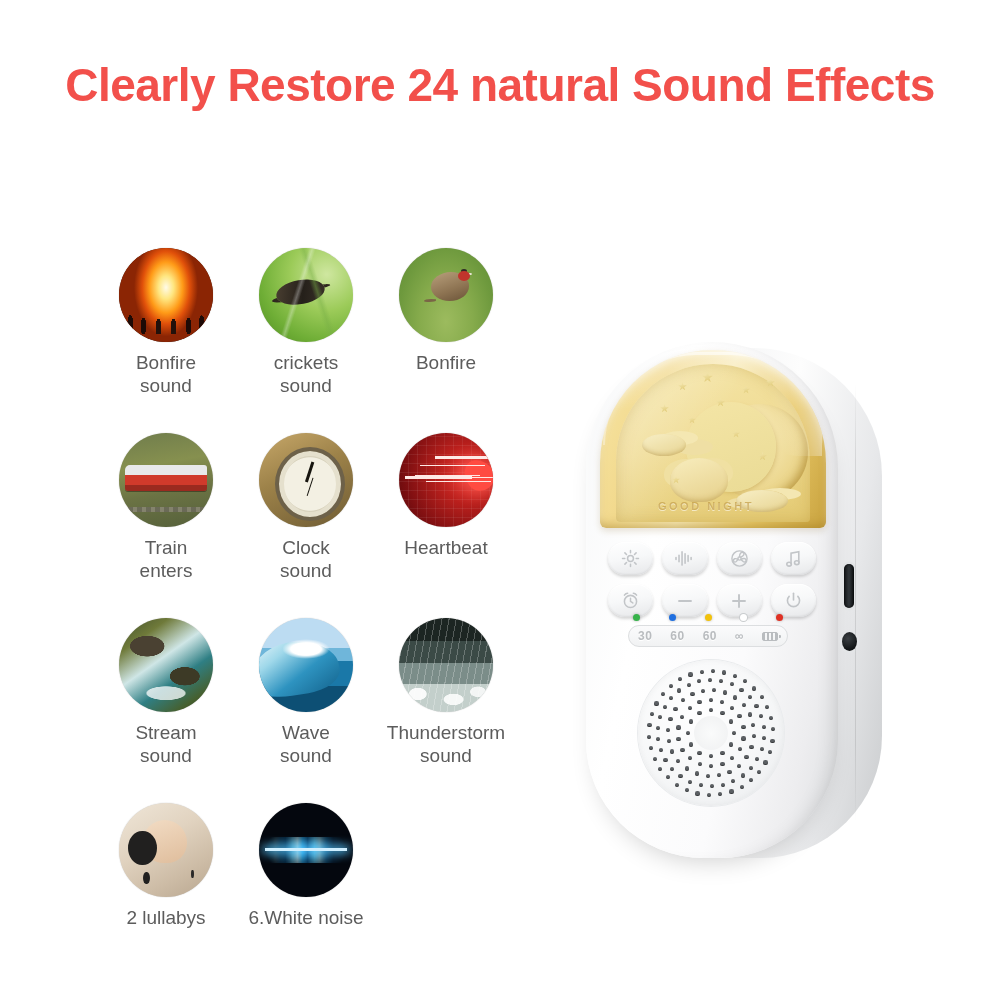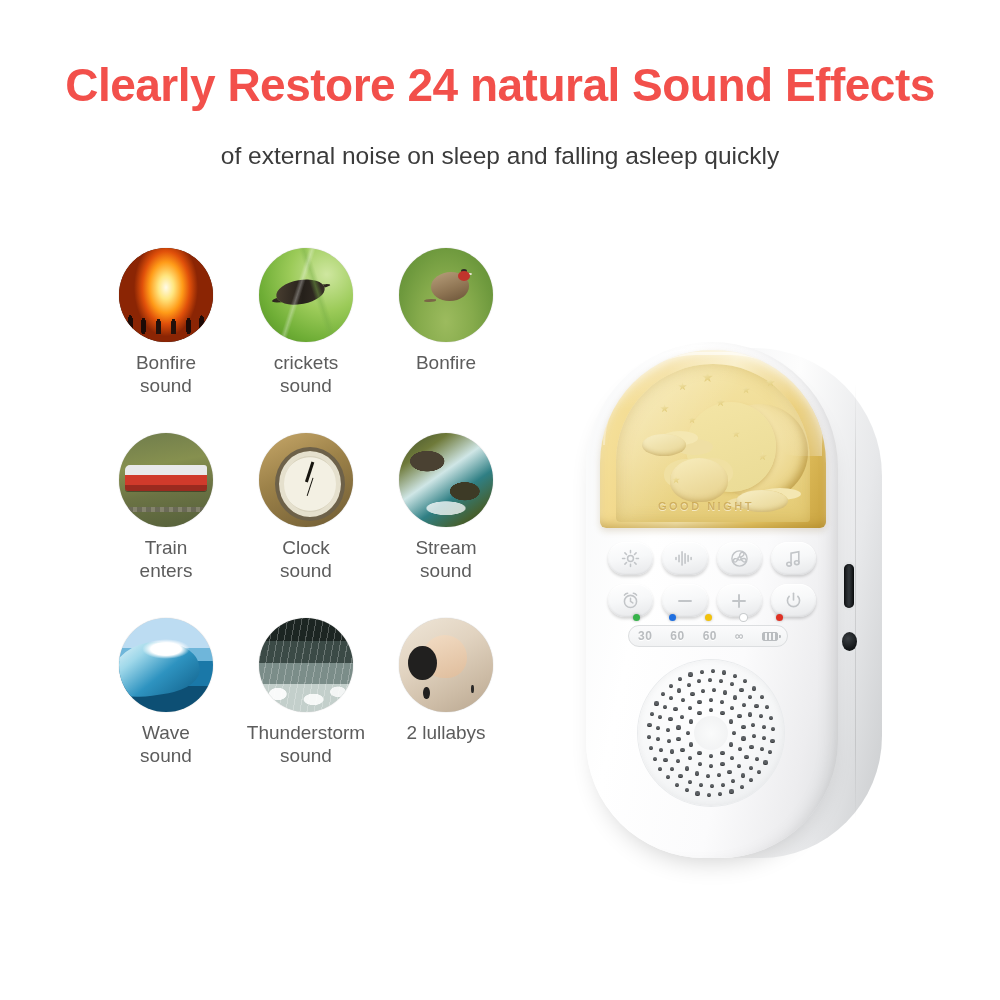--- a/index.html
+++ b/index.html
@@ -457,21 +457,20 @@
     background:linear-gradient(transparent, rgba(0,0,0,.10) 18%, rgba(0,0,0,.10) 82%, transparent);
     border-radius:2px;
   }
 </style>
 </head>
 <body>
 
 <div class="headline">Clearly Restore 24 natural Sound Effects</div>
 
 <div class="subhead">
-  <span class="l2">of external noise on sleep and falling asleep quickly</span>
 </div>
 
 <div class="sound-grid">
 
   <div class="sound-cell">
     <div class="thumb">
         <div class="art art-bonfire"></div>
       </div>
     <div class="sound-label">Bonfire
 sound</div>
@@ -501,20 +500,26 @@
   </div>
 
   <div class="sound-cell">
     <div class="thumb">
         <div class="art art-clock"></div>
       </div>
     <div class="sound-label">Clock
 sound</div>
   </div>
 
+  <div class="sound-cell">
+    <div class="thumb">
+        <div class="art art-heart"></div>
+      </div>
+    <div class="sound-label">Heartbeat</div>
+  </div>
 
   <div class="sound-cell">
     <div class="thumb">
         <div class="art art-stream"></div>
       </div>
     <div class="sound-label">Stream
 sound</div>
   </div>
 
   <div class="sound-cell">
@@ -533,20 +538,26 @@
 sound</div>
   </div>
 
   <div class="sound-cell r4">
     <div class="thumb">
         <div class="art art-lullaby"></div>
       </div>
     <div class="sound-label">2 lullabys</div>
   </div>
 
+  <div class="sound-cell r4">
+    <div class="thumb">
+        <div class="art art-noise"></div>
+      </div>
+    <div class="sound-label">6.White noise</div>
+  </div>
 
 
 </div>
 
 <div class="device-stage">
   <div class="device">
 
     <div class="shell-back"></div>
     <div class="shell-front"></div>
 

